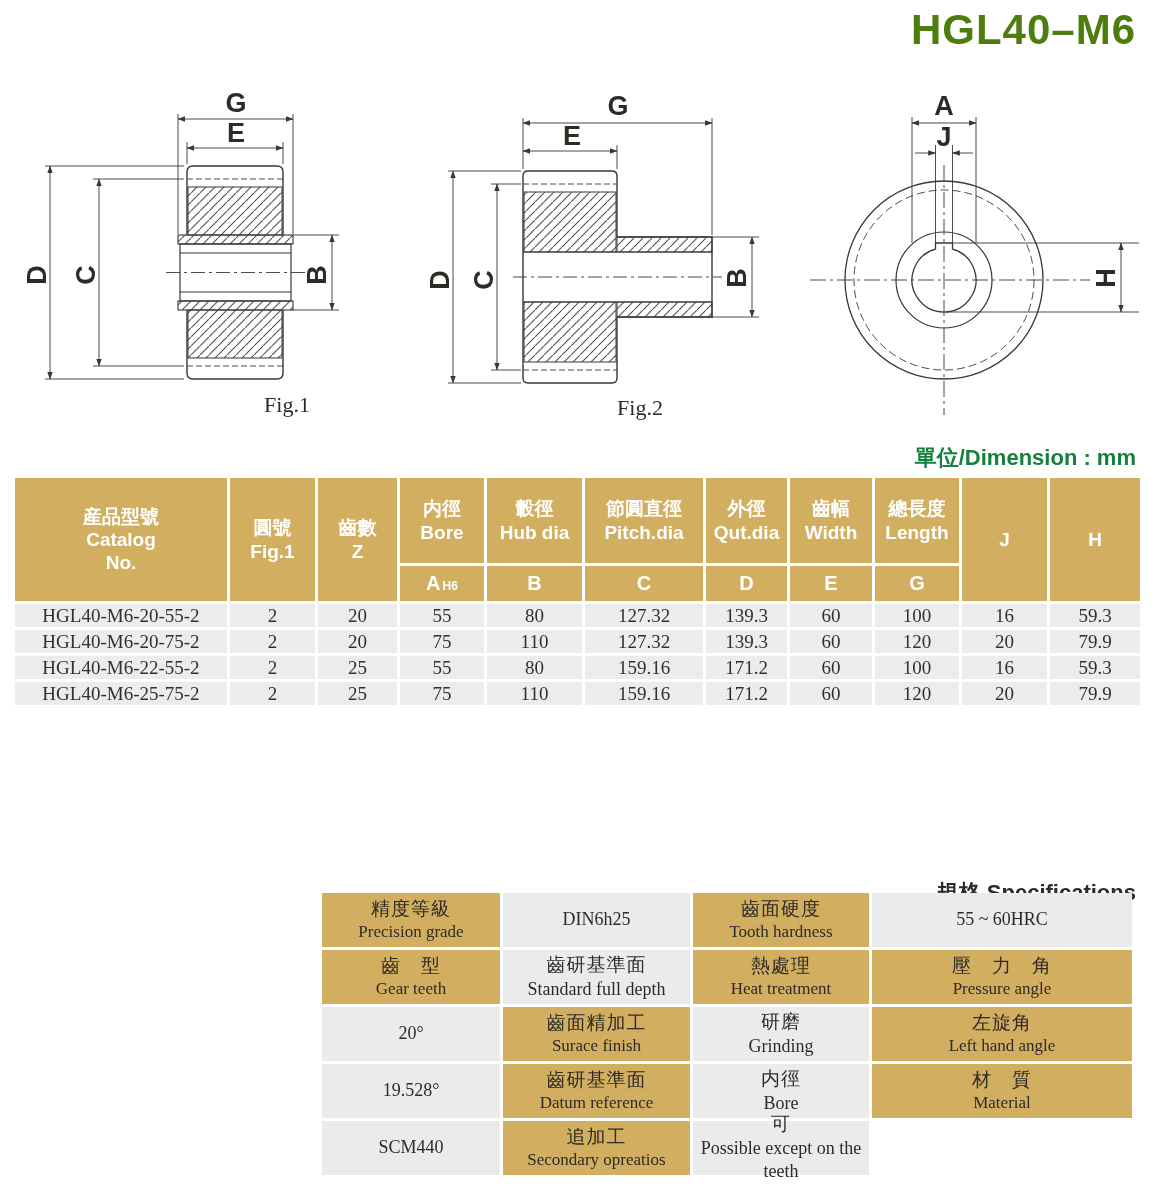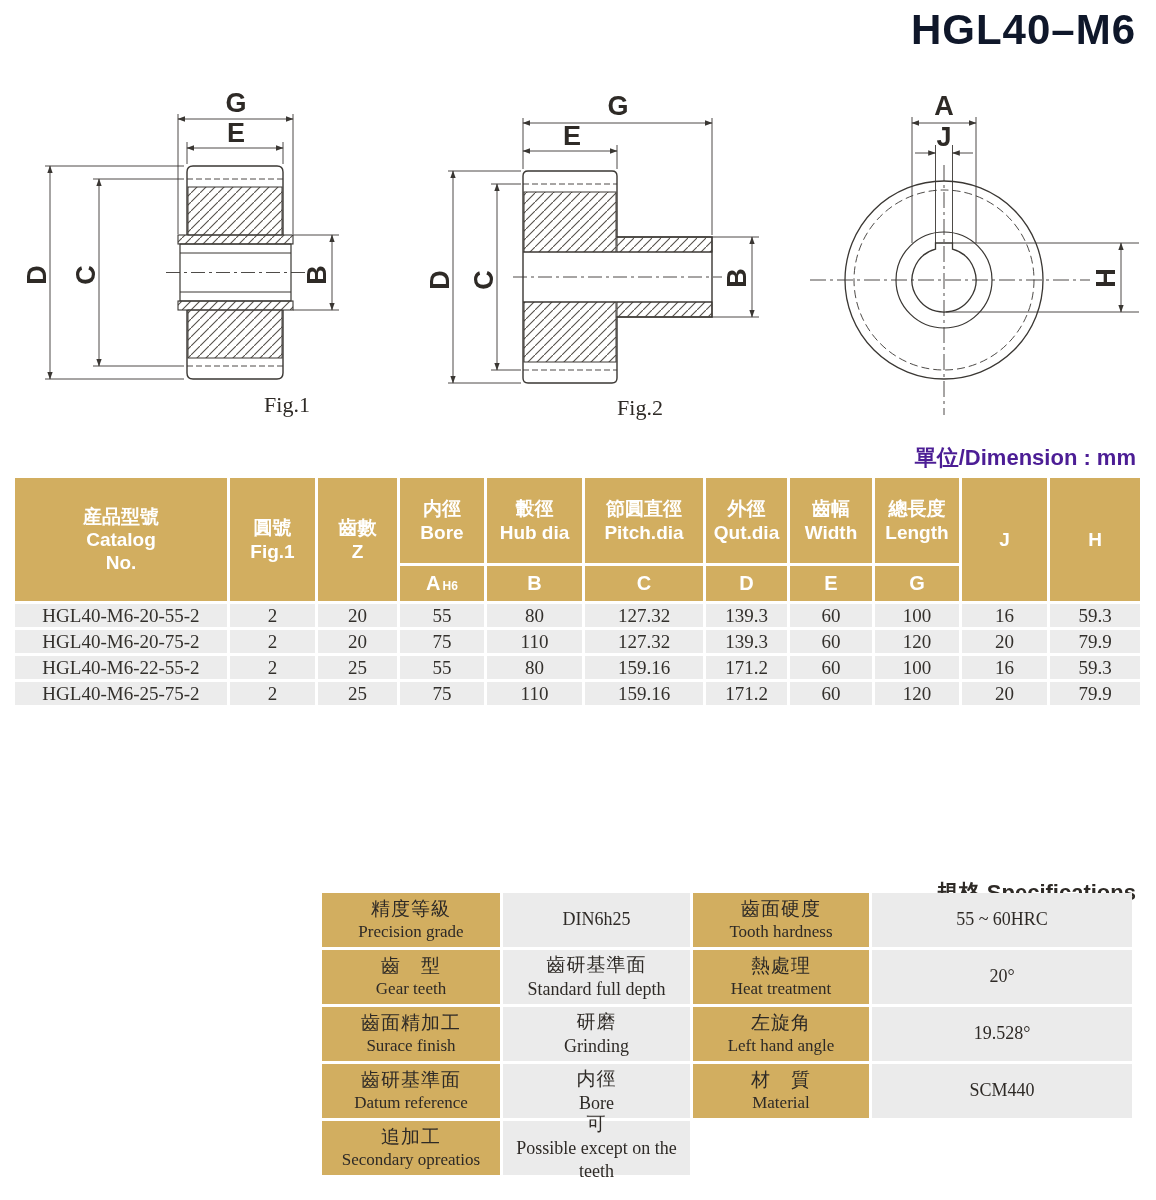--- a/index.html
+++ b/index.html
@@ -1,26 +1,26 @@
 <!DOCTYPE html>
 <html><head>
 <meta charset="utf-8">
 <style>
   html,body{margin:0;padding:0;background:#fff;}
   #page{position:relative;width:1156px;height:1200px;background:#fff;overflow:hidden;
         font-family:"Liberation Sans",sans-serif;color:#2E2A26;}
   .page-title{position:absolute;top:6px;right:20px;font-size:42px;font-weight:bold;
-        letter-spacing:1px;color:#0f172a;}
+        letter-spacing:1px;color:#4d7c0f;}
   .fig-wrap{position:absolute;}
   #fig1{left:20px;top:85px;}
   #fig2{left:400px;top:85px;}
   #fig3{left:805px;top:85px;}
   svg text.dim{font-family:"Liberation Sans",sans-serif;font-weight:bold;font-size:27px;fill:#2E2A26;}
   svg text.cap{font-family:"Liberation Serif",serif;font-size:22px;fill:#2E2A26;}
-  .unit-note{position:absolute;top:443px;right:20px;font-size:22px;font-weight:bold;color:#4c1d95;}
+  .unit-note{position:absolute;top:443px;right:20px;font-size:22px;font-weight:bold;color:#15803d;}
   
   .dt{position:absolute;left:15px;top:478px;display:grid;
       grid-template-columns:212px 85px 79px 84px 95px 118px 81px 82px 84px 85px 90px;
       grid-template-rows:85px 35px 23px 23px 23px 23px;gap:3px;}
   .hc{background:#D2AE60;color:#fff;font-weight:bold;display:flex;flex-direction:column;
       align-items:center;justify-content:center;text-align:center;font-size:19px;line-height:1.22;}
   .hc.sub{font-size:20px;}
   .h6{font-size:12px;margin-left:2px;}
   .dc{background:#ECECEC;font-family:"Liberation Serif",serif;font-size:19px;color:#33302C;
       display:flex;align-items:center;justify-content:center;}
@@ -295,20 +295,24 @@
     </div>
     <div class="sv">
       <div class="zh">齒研基準面</div>
       <div class="en">Standard full depth</div>
     </div>
     <div class="sl">
       <div class="zh">熱處理</div>
       <div class="en">Heat treatment</div>
     </div>
 
+    <div class="sl">
+      <div class="zh">壓　力　角</div>
+      <div class="en">Pressure angle</div>
+    </div>
     <div class="sv">
 
       <div class="en">20°</div>
     </div>
     <div class="sl">
       <div class="zh">齒面精加工</div>
       <div class="en">Surace finish</div>
     </div>
     <div class="sv">
       <div class="zh">研磨</div>

